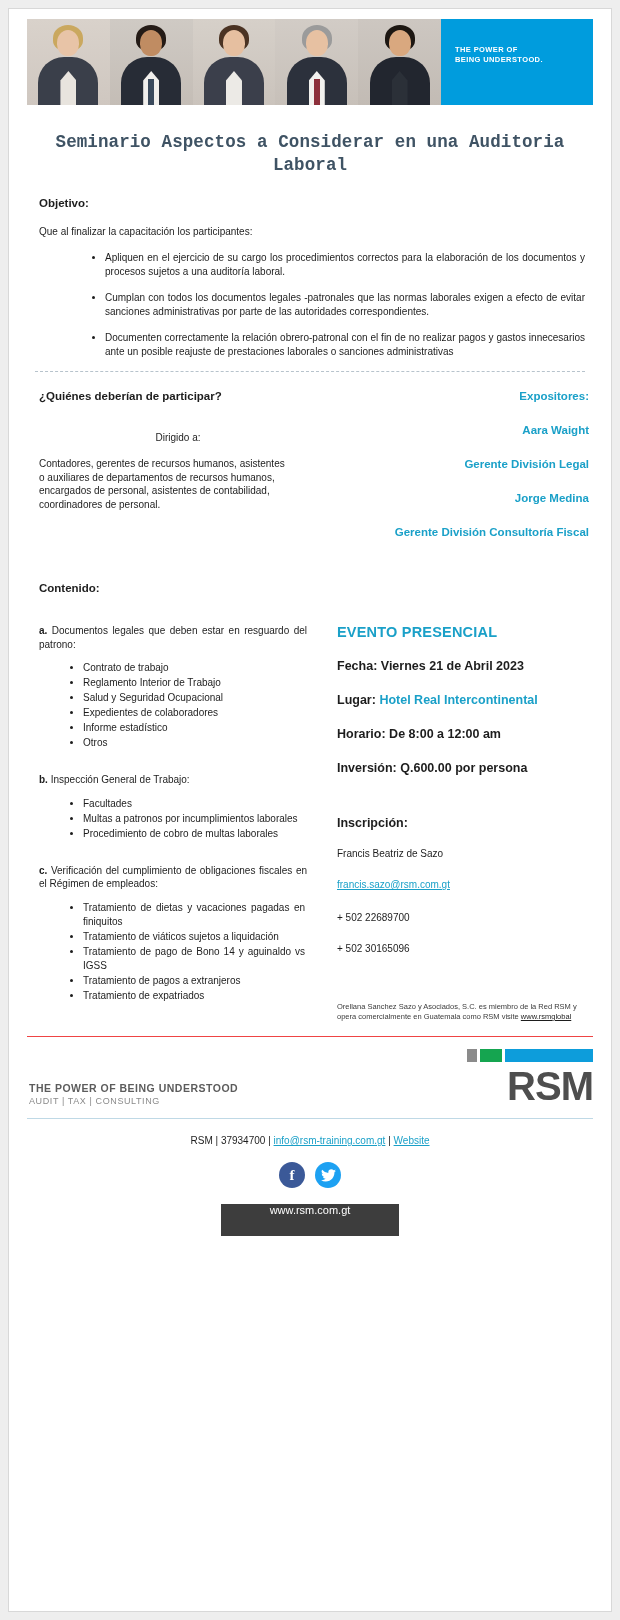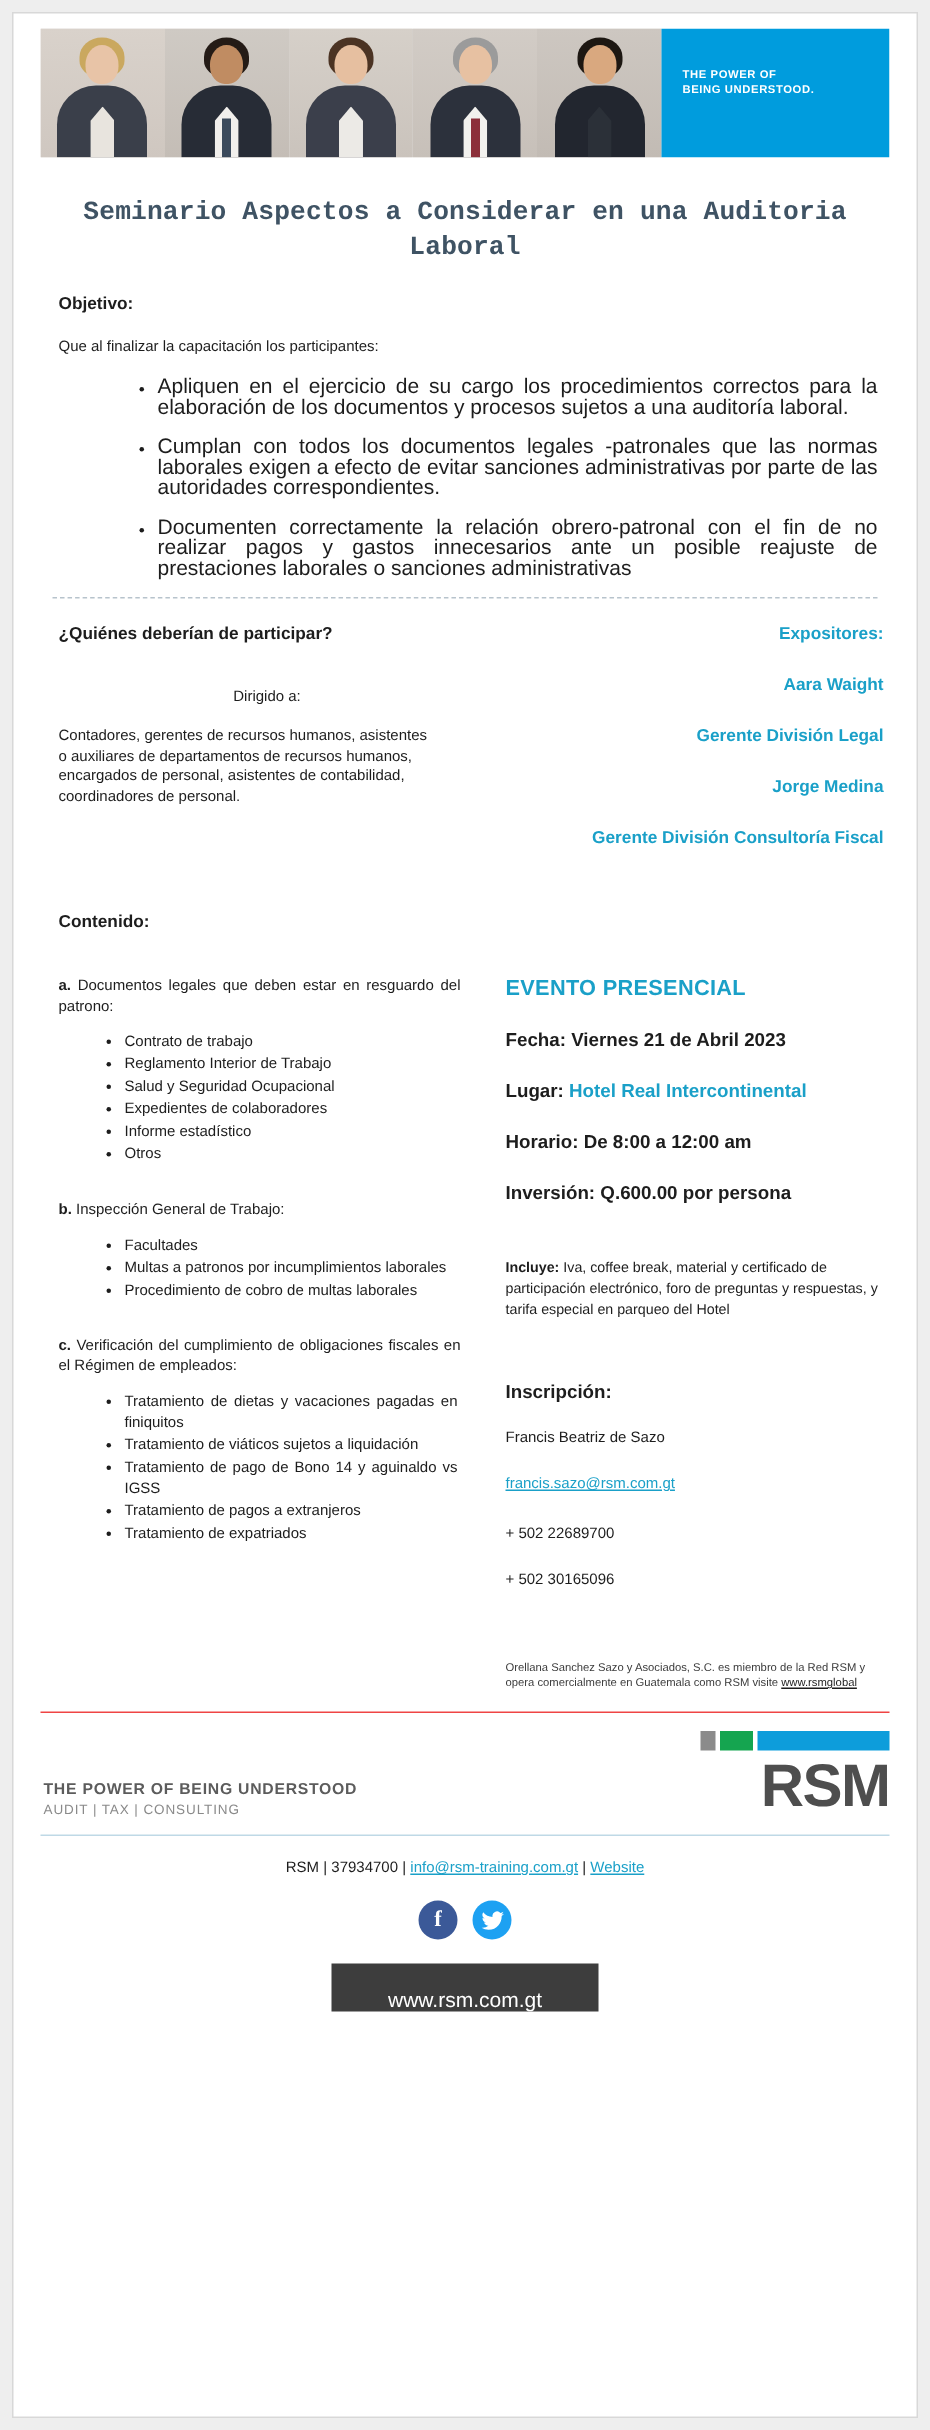--- a/index.html
+++ b/index.html
@@ -132,21 +132,21 @@
     color: #1d1d1d;
     margin: 16px 0 0 12px;
     line-height: 14px;
   }
   ul.bullets {
     margin: 12px 0 0 0;
     padding-left: 78px;
     list-style: disc;
   }
   ul.bullets li {
-    font-size: 14px;
+    font-size: 10px;
     line-height: 13.5px;
     color: #1d1d1d;
     margin-bottom: 13px;
     text-align: justify;
     padding-right: 8px;
   }
   ul.bullets li::marker { font-size: 10px; }
   .dashed-rule {
     border: none;
     border-top: 1px dashed #b7c3cc;
@@ -329,22 +329,22 @@
     font-size: 15px; font-weight: bold;
     font-family: "Liberation Serif", serif;
   }
   .soc.tw { background: #1da1f2; }
   .cta {
     margin: 16px auto 0 auto;
     width: 178px;
     height: 32px;
     background: #3d3d3d;
     color: #ffffff;
-    font-size: 14px;
-    display: flex; align-items: flex-end; justify-content: center;
+    font-size: 11px;
+    display: flex; align-items: flex-start; justify-content: center;
   }
 </style>
 </head>
 <body>
 
 <div id="page">
   <div class="card">
 
     <div class="hero">
       <div class="hero-photos">
@@ -479,23 +479,20 @@
         </div>
         <div class="ev-line">
           <span>Horario:</span>
           <span>De 8:00 a 12:00 am</span>
         </div>
         <div class="ev-line">
           <span>Inversión:</span>
           <span>Q.600.00 por persona</span>
         </div>
 
-        <div class="incluye">
-          <b>Incluye:</b><span> Iva, coffee break, material y certificado de participación electrónico, foro de preguntas y respuestas, y tarifa especial en parqueo del Hotel</span>
-        </div>
 
         <div class="inscripcion">
           <span>Inscripción</span><span>:</span>
         </div>
         <div class="insc-name">Francis Beatriz de Sazo</div>
         <div><a class="insc-mail" href="#">francis.sazo@rsm.com.gt</a></div>
         <div class="insc-tel">+ 502 22689700</div>
         <div class="insc-tel">+ 502 30165096</div>
 
         <div class="disclaimer">

